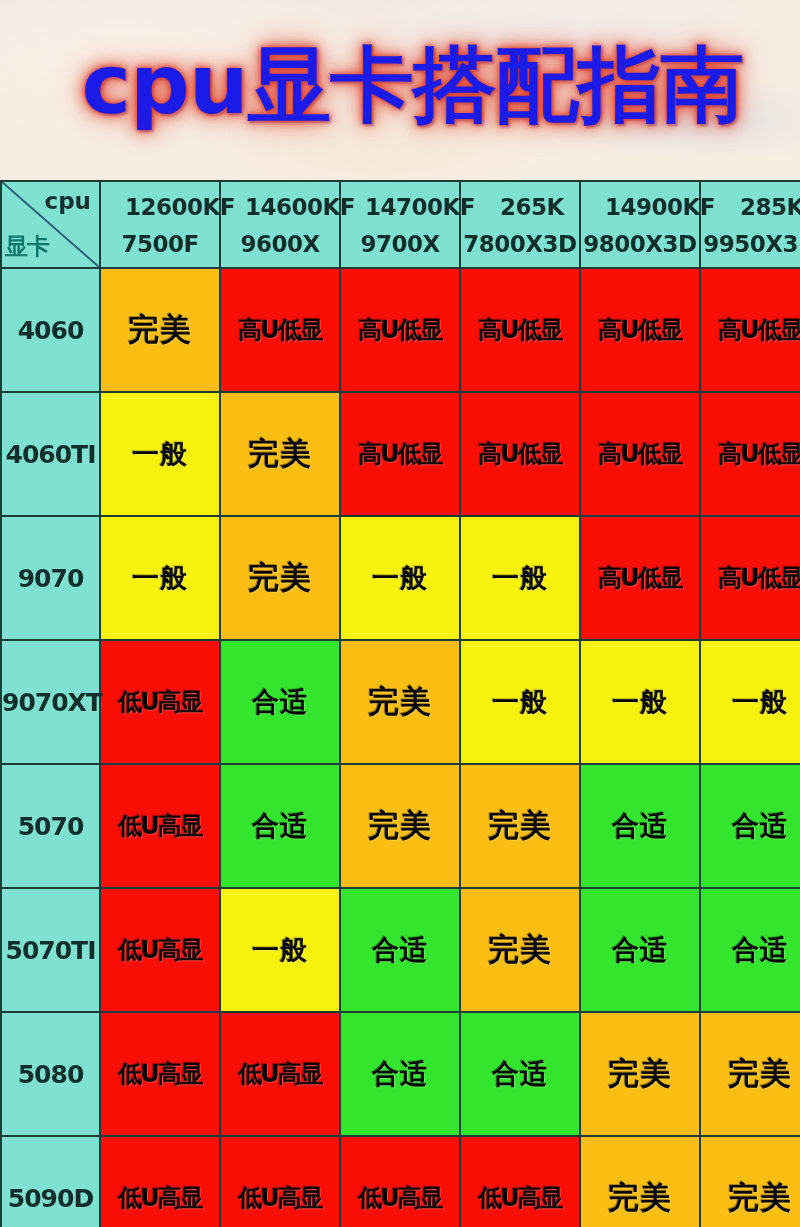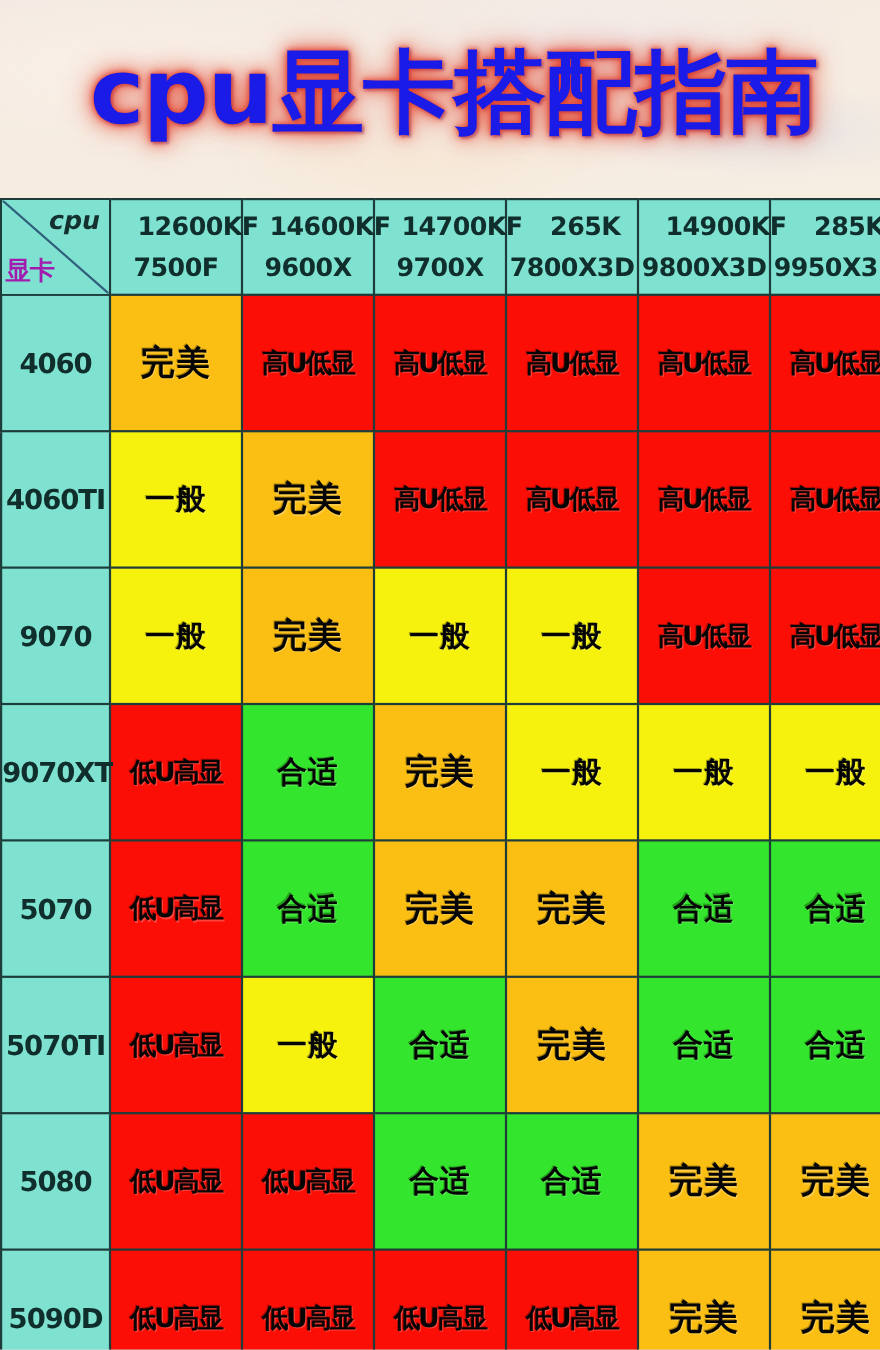--- a/index.html
+++ b/index.html
@@ -113,29 +113,28 @@
     pointer-events: none;
   }
   .corner-cpu {
     position: absolute;
     top: 6px;
     right: 8px;
     font-size: 23px;
     font-weight: 700;
     color: #14312f;
     letter-spacing: 0px;
-    font-style: italic;
   }
   .corner-gpu {
     position: absolute;
     bottom: 5px;
     left: 3px;
     font-size: 23px;
     font-weight: 700;
-    color: #a21caf;
+    color: #0f766e;
     letter-spacing: -1px;
   }
 
   
   .cpu-head {
     background: #7fe2d1;
     height: 85px;
     color: #102e2c;
     font-weight: 700;
     font-size: 23px;

